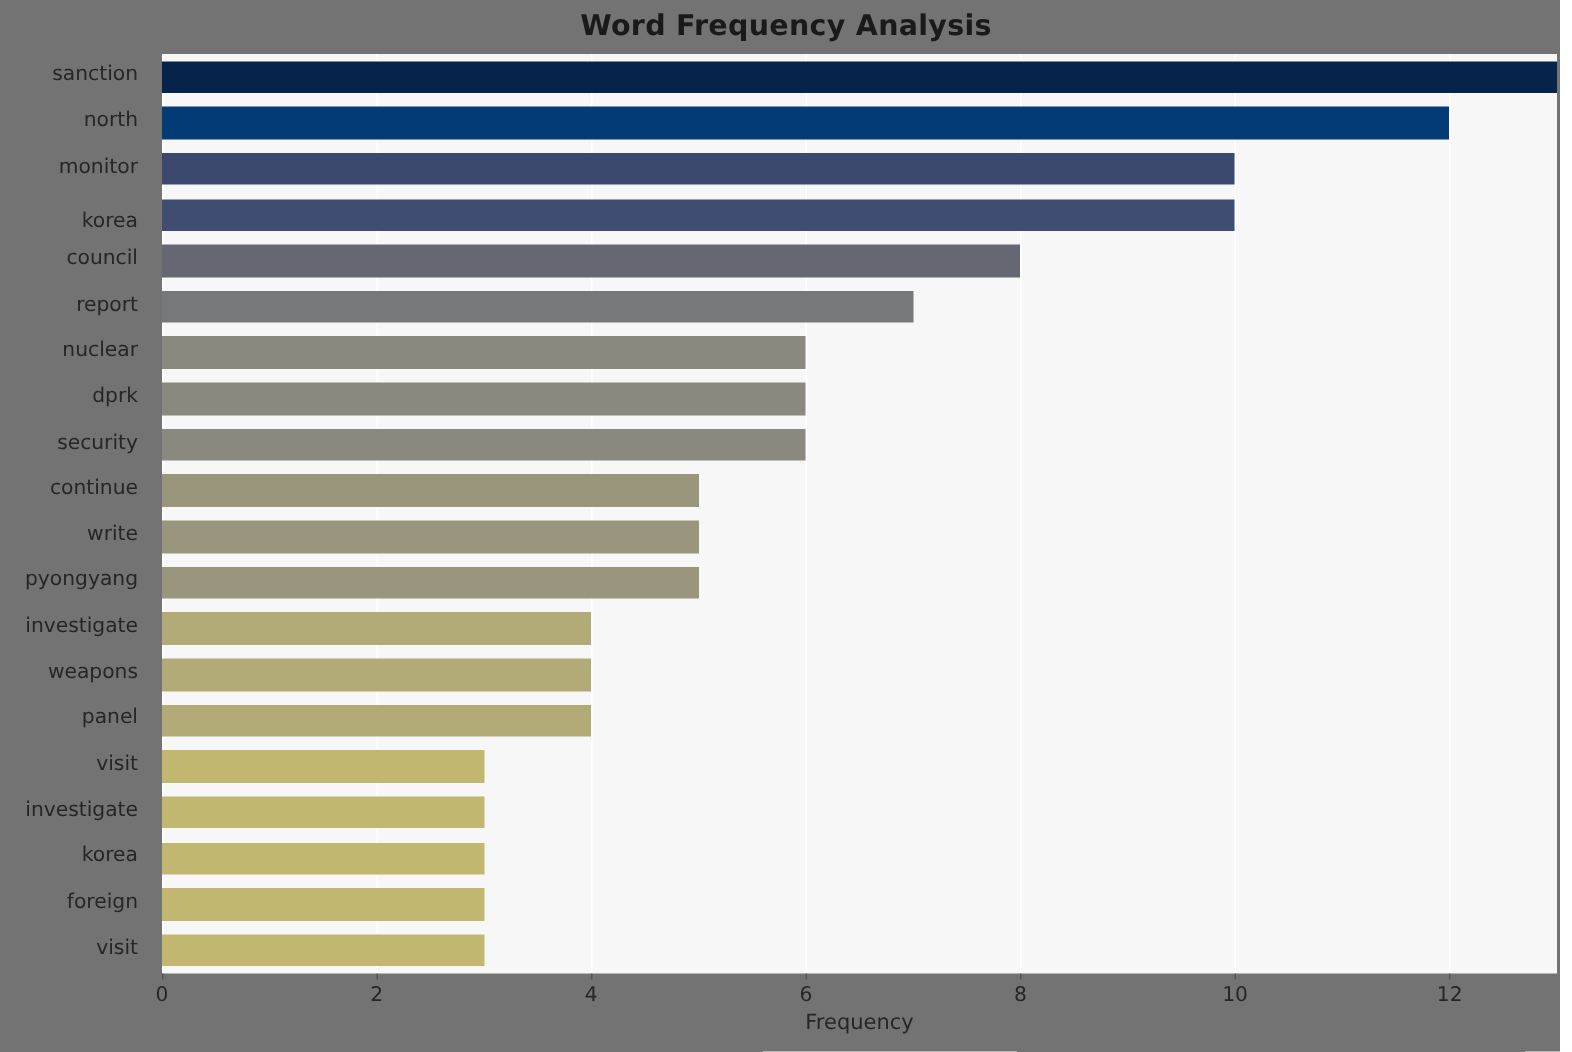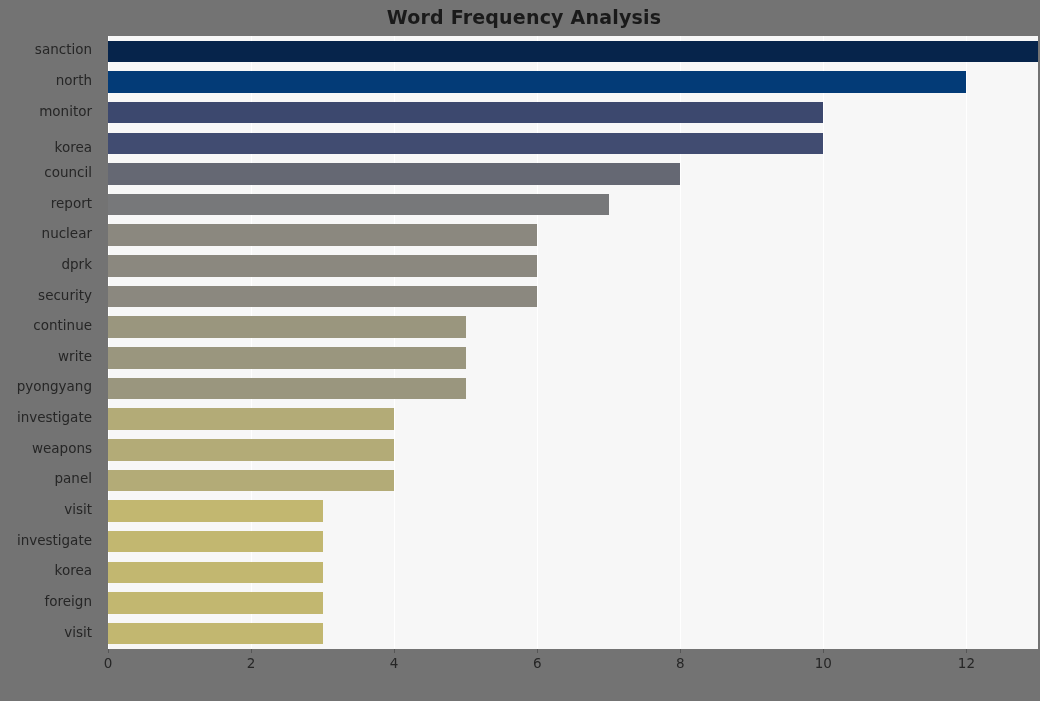--- a/index.html
+++ b/index.html
@@ -229,14 +229,15 @@
       <div class="xtick-mark" style="left: 429.231px;"></div>
       <div class="xtick-label" style="left: 429.231px;">6</div>
       <div class="xtick-mark" style="left: 572.308px;"></div>
       <div class="xtick-label" style="left: 572.308px;">8</div>
       <div class="xtick-mark" style="left: 715.385px;"></div>
       <div class="xtick-label" style="left: 715.385px;">10</div>
       <div class="xtick-mark" style="left: 858.462px;"></div>
       <div class="xtick-label" style="left: 858.462px;">12</div>
     </div>
 
+  <div class="xaxis-title">Frequency</div>
 
 </div>
 
 </body></html>

